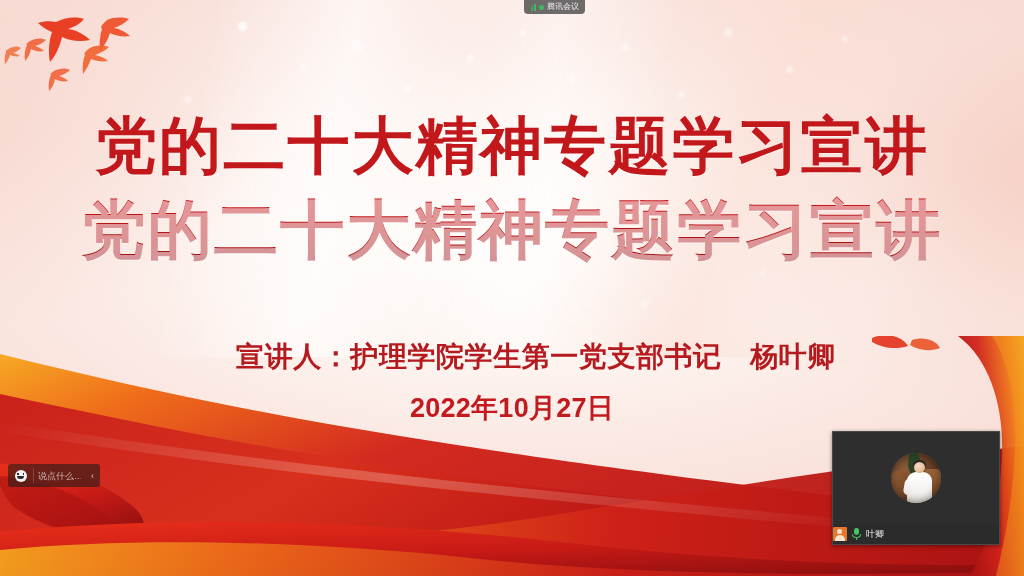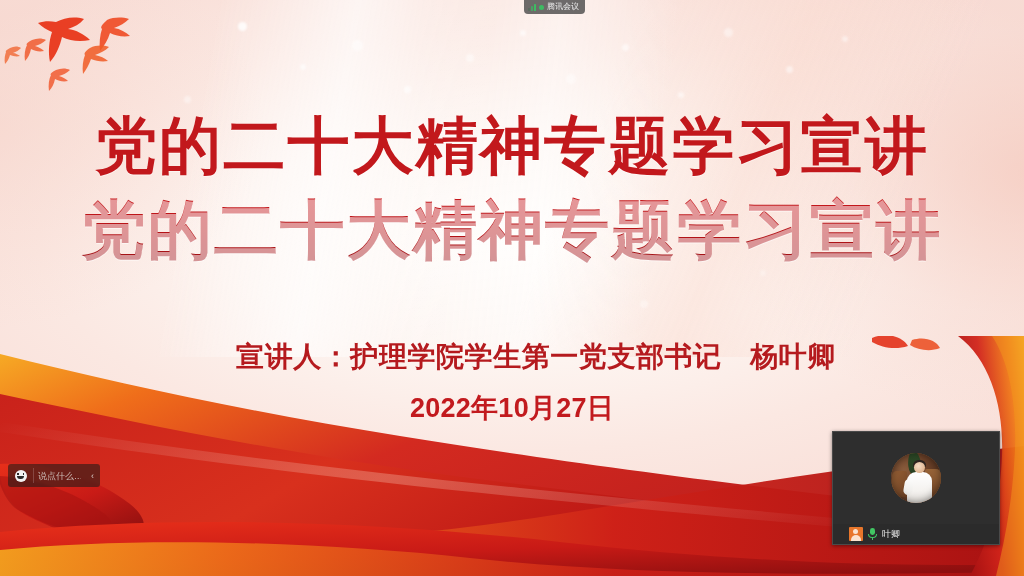--- a/index.html
+++ b/index.html
@@ -231,21 +231,21 @@
     transform:rotate(10deg);
   }
   #avatar .ph-vign {
     position:absolute; inset:0; border-radius:50%;
     box-shadow:inset 0 0 9px rgba(0,0,0,.5);
   }
 
   #video-tile-footer {
     height:20px; flex:0 0 20px;
     display:flex; align-items:center; gap:4px;
-    padding:0 16px;
+    padding:0 0;
     background:#2b2b2b;
   }
   #host-icon {
     width:14px; height:14px; flex:0 0 14px;
     background:#e8762b; border-radius:1px;
     position:relative; overflow:hidden;
   }
   #host-icon::before {
     content:""; position:absolute; left:4.4px; top:2.2px;
     width:5px; height:5px; border-radius:50%; background:#fbe3cf;

